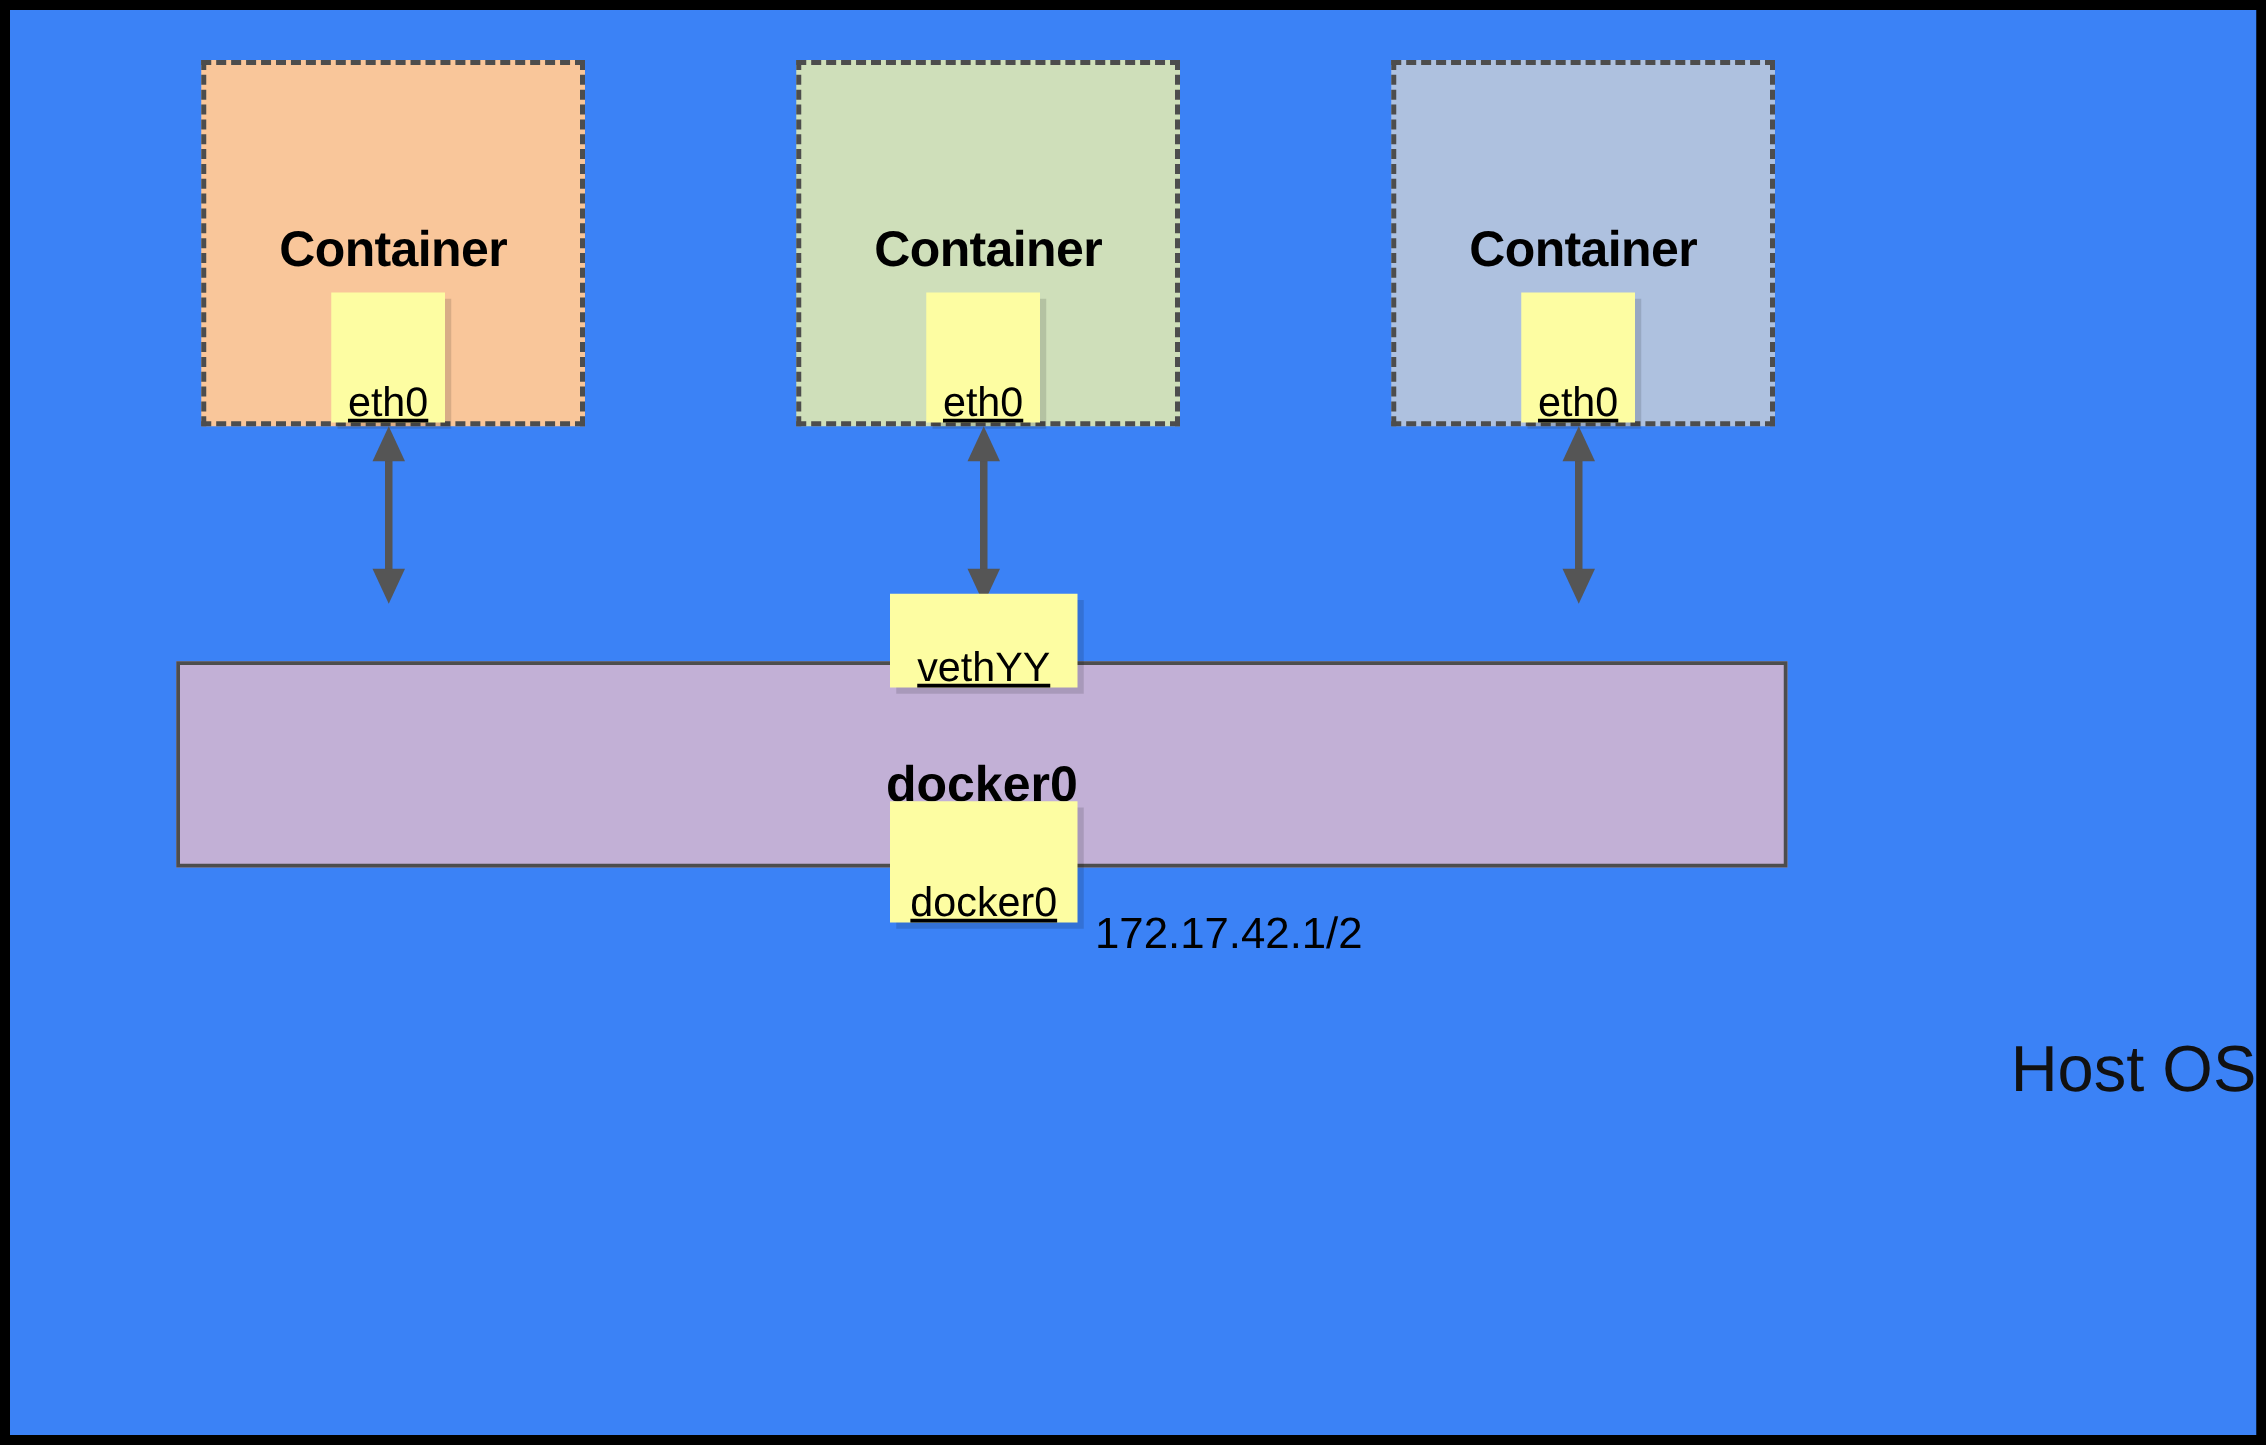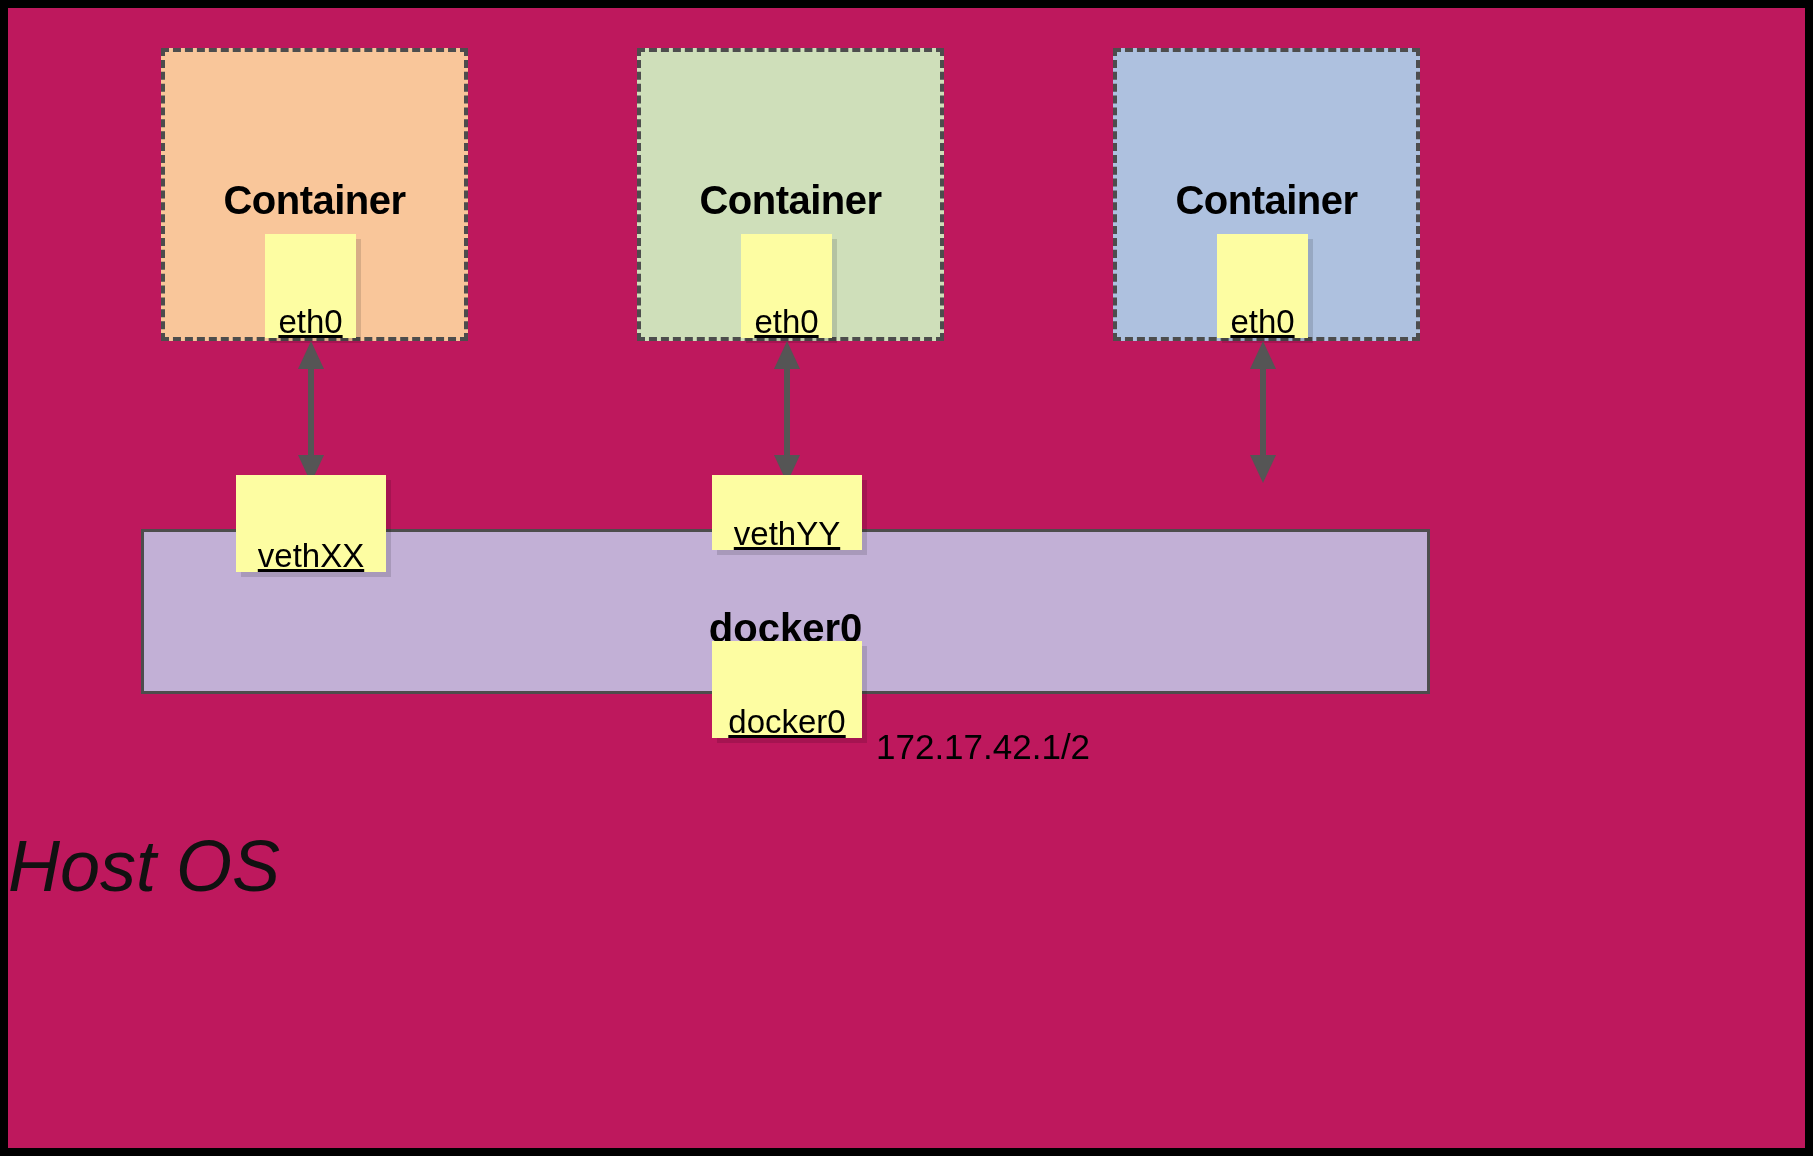--- a/index.html
+++ b/index.html
@@ -23,21 +23,21 @@
 
   
   .host-surface {
     position: absolute;
     left: 8px;
     top: 8px;
     right: 8px;
     bottom: 8px;
     width: 1797px;
     height: 1140px;
-    background: #be185d;
+    background: #3b82f6;
     box-sizing: border-box;
   }
 
   
   .container-box {
     position: absolute;
     border: 4px dashed #4d4d4d;
     box-sizing: border-box;
   }
   .container-title {
@@ -99,26 +99,25 @@
     position: absolute;
     font-size: 35px;
     color: #000000;
     white-space: nowrap;
     line-height: 1;
   }
   .host-os-label {
     position: absolute;
     left: 0;
     right: 0;
-    text-align: left;
-    font-size: 72px;
+    text-align: right;
+    font-size: 52px;
     color: #111111;
     line-height: 1;
     letter-spacing: 0px;
-    font-style: italic;
   }
 </style>
 </head>
 <body>
 
 <div id="canvas">
 
   <div class="host-surface">
 
     <div class="container-box" style="left:153px; top:40px; width:307px; height:293px; background:#f9c69a;">
@@ -157,23 +156,20 @@
     <svg class="arrow-svg" style="left:1234px; top:333px;" width="42" height="142" viewBox="0 0 42 142">
       <line x1="21" y1="22" x2="21" y2="120" stroke="#555555" stroke-width="6"></line>
       <polygon points="21,0 8,28 34,28" fill="#555555"></polygon>
       <polygon points="21,142 8,114 34,114" fill="#555555"></polygon>
     </svg>
 
     <div class="bridge" style="left:133px; top:521px; width:1289px; height:165px;">
       <div class="bridge-title" style="top:76px;">docker0</div>
     </div>
 
-    <div class="iface-box" style="left:228px; top:467px; width:150px; height:97px;">
-      <span class="iface-label">vethXX</span>
-    </div>
 
     <div class="iface-box" style="left:704px; top:467px; width:150px; height:75px;">
       <span class="iface-label">vethYY</span>
     </div>
 
 
     <div class="iface-box" style="left:704px; top:633px; width:150px; height:97px;">
       <span class="iface-label">docker0</span>
     </div>
 

